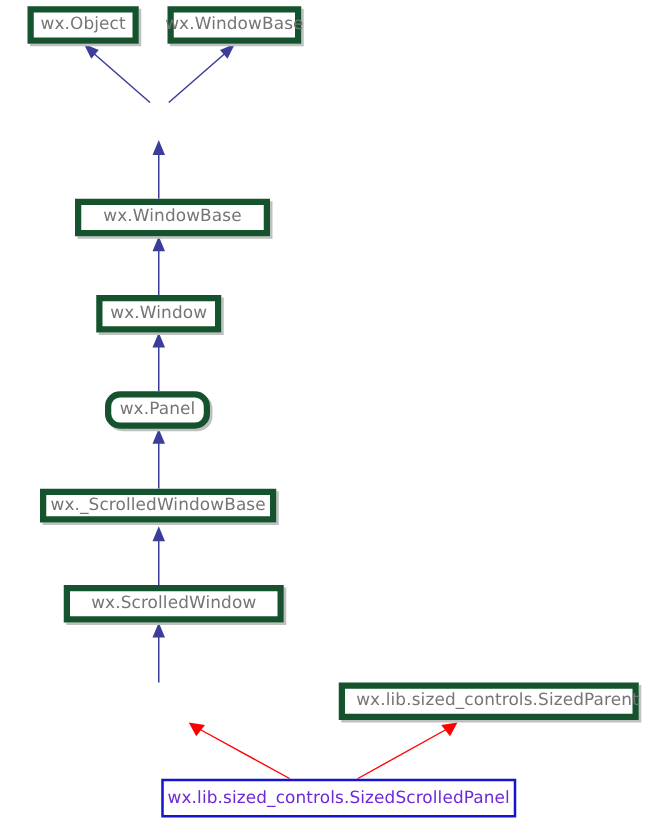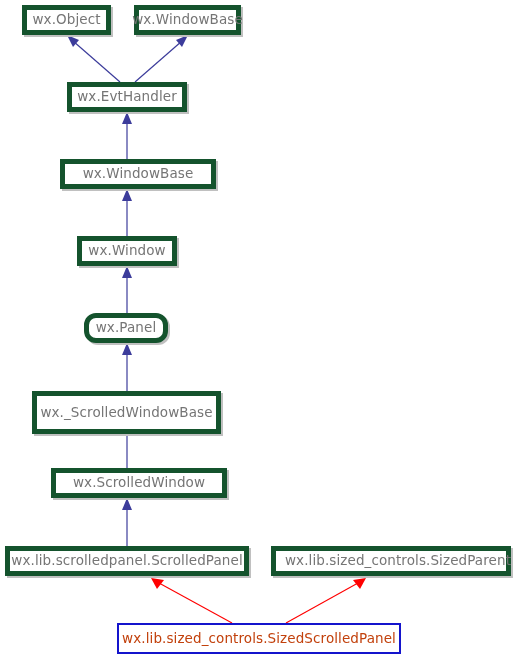--- a/index.html
+++ b/index.html
@@ -36,22 +36,23 @@
     justify-content: center;
     color: #757575;
     font-size: 13.5px;
     line-height: 1;
     white-space: nowrap;
     letter-spacing: 0.1px;
     z-index: 2;
   }
   .node.highlight {
     border: 2px solid #1414cc;
-    color: #c2410c;
+    color: #6d28d9;
     box-shadow: none;
+    margin-left: 12px;
   }
   .node-label {
     display: block;
     padding: 0 6px;
   }
 </style>
 </head>
 <body>
 
 <div id="diagram">
@@ -110,47 +111,41 @@
   </svg>
 
   <div class="node" style="left:22px; top:5px; width:89px; height:30px;">
     <span class="node-label">wx.Object</span>
   </div>
 
   <div class="node" style="left:134px; top:5px; width:107px; height:30px;">
     <span class="node-label">wx.WindowBase</span>
   </div>
 
-  <div class="node" style="left:67px; top:82px; width:120px; height:30px;">
-    <span class="node-label">wx.EvtHandler</span>
-  </div>
 
   <div class="node" style="left:60px; top:159px; width:156px; height:30px;">
     <span class="node-label">wx.WindowBase</span>
   </div>
 
   <div class="node" style="left:77px; top:236px; width:100px; height:30px;">
     <span class="node-label">wx.Window</span>
   </div>
 
   <div class="node" style="left:84px; top:313px; width:84px; height:30px;border-radius:12px;">
     <span class="node-label">wx.Panel</span>
   </div>
 
-  <div class="node" style="left:32px; top:391px; width:189px; height:43px;">
+  <div class="node" style="left:32px; top:391px; width:189px; height:27px;">
     <span class="node-label">wx._ScrolledWindowBase</span>
   </div>
 
   <div class="node" style="left:51px; top:468px; width:176px; height:30px;">
     <span class="node-label">wx.ScrolledWindow</span>
   </div>
 
-  <div class="node" style="left:5px; top:546px; width:244px; height:30px;">
-    <span class="node-label">wx.lib.scrolledpanel.ScrolledPanel</span>
-  </div>
 
   <div class="node" style="left:271px; top:546px; width:240px; height:30px;padding-left:14px;">
     <span class="node-label">wx.lib.sized_controls.SizedParent</span>
   </div>
 
   <div class="node highlight" style="left:117px; top:623px; width:284px; height:31px;">
     <span class="node-label">wx.lib.sized_controls.SizedScrolledPanel</span>
   </div>
 
 </div>

